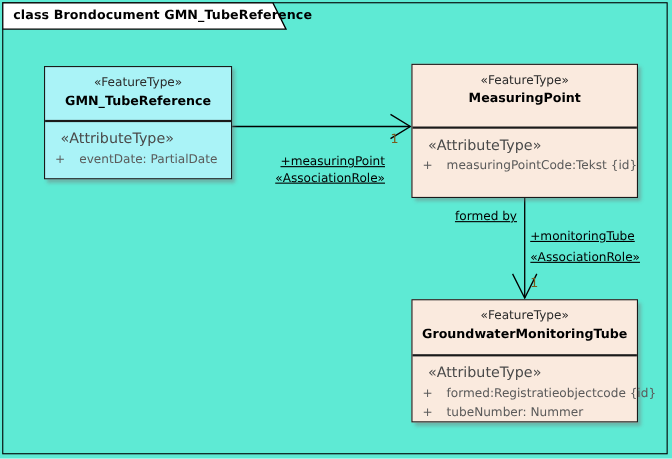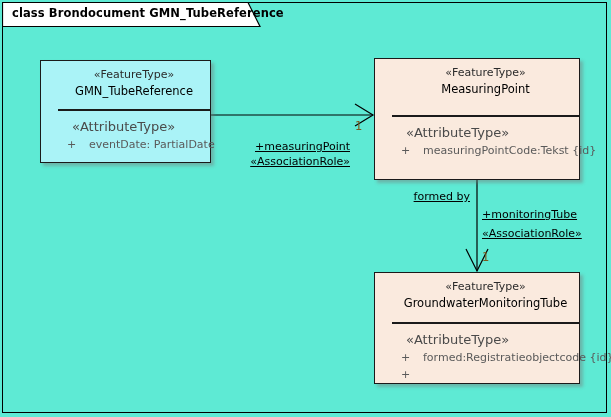--- a/index.html
+++ b/index.html
@@ -51,36 +51,35 @@
     white-space: nowrap;
     letter-spacing: 0.1px;
   }
 
   
   .uml-class {
     position: absolute;
     border: 1.6px solid #1a1a1a;
     box-sizing: border-box;
     box-shadow: 3px 3px 3px rgba(120,120,120,0.45);
-    padding-left: 17px;
   }
   .uml-header {
     text-align: center;
     padding: 7px 4px 7px 4px;
     box-sizing: border-box;
   }
   .uml-stereotype-head {
     font-size: 11px;
     color: #2b2b2b;
     line-height: 1.35;
     white-space: nowrap;
   }
   .uml-name {
     font-size: 11.5px;
-    font-weight: normal;
+    font-weight: bold;
     color: #000000;
     line-height: 1.4;
     white-space: nowrap;
   }
   .uml-divider {
     height: 1.6px;
     background: #1a1a1a;
   }
   .uml-compartment {
     padding: 6px 4px 7px 6px;
@@ -240,20 +239,21 @@
     </div>
     <div class="uml-divider"></div>
     <div class="uml-compartment">
       <div class="attr-stereotype">«AttributeType»</div>
       <div class="attr-row">
         <span class="attr-vis">+</span>
         <span class="attr-text">formed:Registratieobjectcode {id}</span>
       </div>
       <div class="attr-row">
         <span class="attr-vis">+</span>
+        <span class="attr-text">tubeNumber: Nummer</span>
       </div>
     </div>
   </div>
 
   <div class="mult-label" style="left:355px; top:119px;">1</div>
   <div class="conn-label label-right" style="left:200px; top:140px; width:150px;">+measuringPoint</div>
   <div class="conn-label label-right" style="left:200px; top:155px; width:150px;">«AssociationRole»</div>
 
   <div class="conn-label label-right" style="left:360px; top:190px; width:110px;">formed by</div>
   <div class="conn-label" style="left:482px; top:208px;">+monitoringTube</div>

